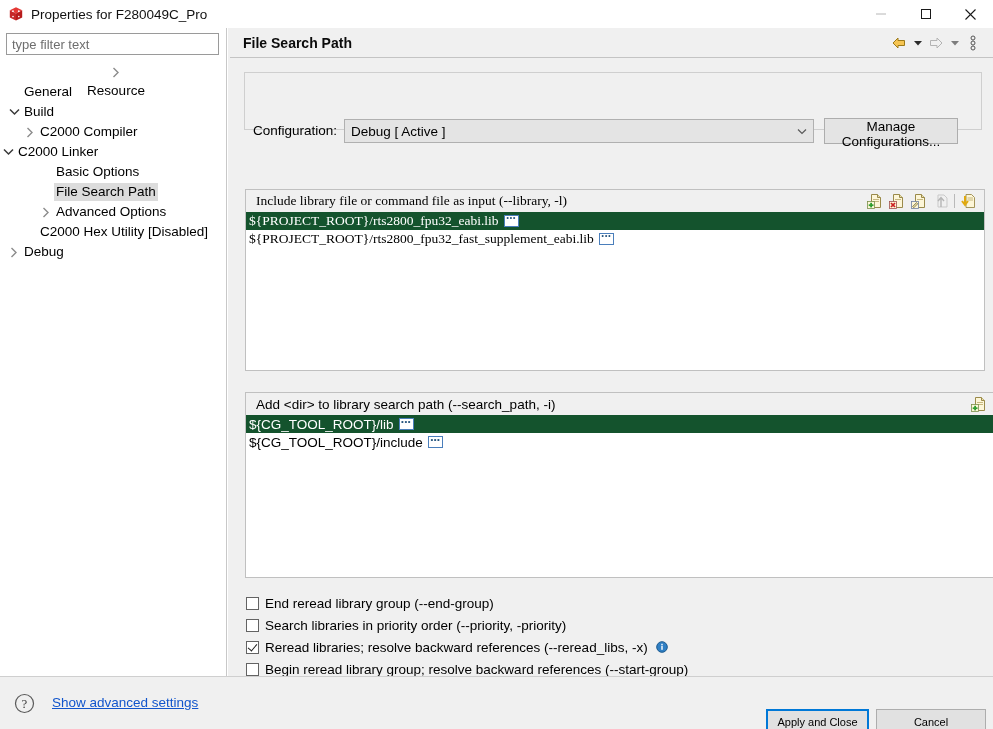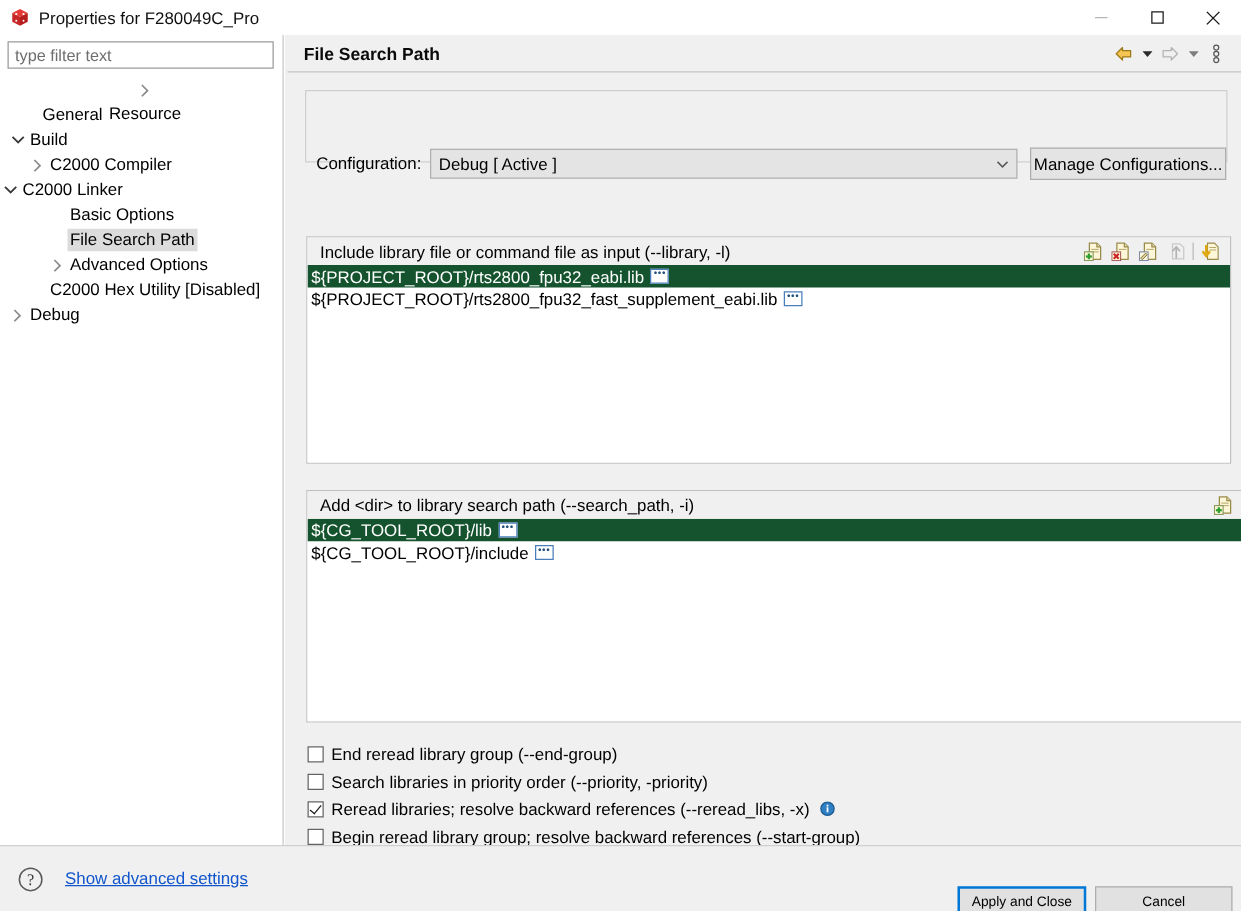--- a/index.html
+++ b/index.html
@@ -183,39 +183,39 @@
     overflow: hidden;
   }
   #config-combo .combo-arrow {
     width: 22px; height: 22px;
     display: flex; align-items: center; justify-content: center;
     flex: 0 0 auto;
   }
   #manage-btn {
     position: absolute;
     left: 824px; top: 90px;
-    width: 157px; height: 26px;
+    width: 134px; height: 26px;
     box-sizing: border-box;
     background: #e4e4e4;
     border: 1px solid #adadad;
     font-family: "Liberation Sans", sans-serif;
     font-size: 13.5px;
     color: #000;
     padding: 0;
     cursor: default;
   }
 
   
   .listbox {
     position: absolute;
     border: 1px solid #c0c0c0;
     background: #ffffff;
     box-sizing: border-box;
   }
-  #list-1 { left: 245px; top: 161px; width: 740px; height: 182px; }
+  #list-1 { left: 245px; top: 161px; width: 740px; height: 182px; font-family: Liberation Serif, serif; }
   #list-2 { left: 245px; top: 364px; width: 844px; height: 186px; }
 
   .list-header {
     height: 22px;
     background: #f0f0f0;
     display: flex;
     align-items: center;
     position: relative;
   }
   .list-header .lh-title {
@@ -401,21 +401,21 @@
     <input id="filter-input" type="text" placeholder="type filter text" style="">
     <div id="tree">
         <div class="tree-row" style="padding-left: 6px; flex-direction: column;">
           <span class="tree-arrow">
             <svg width="8" height="11" viewBox="0 0 8 11">
               <polyline points="1.5,1 6,5.5 1.5,10" fill="none" stroke="#8b8b8b" stroke-width="1.4"></polyline>
             </svg>
           </span>
           <span class="tree-label">Resource</span>
         </div>
-        <div class="tree-row" style="padding-left: 16px;">
+        <div class="tree-row" style="padding-left: 6px;">
           <span class="tree-arrow"></span>
           <span class="tree-label">General</span>
         </div>
         <div class="tree-row" style="padding-left: 6px;">
           <span class="tree-arrow">
             <svg width="11" height="8" viewBox="0 0 11 8">
               <polyline points="1,1.5 5.5,6 10,1.5" fill="none" stroke="#3a3a3a" stroke-width="1.5"></polyline>
             </svg>
           </span>
           <span class="tree-label">Build</span>

